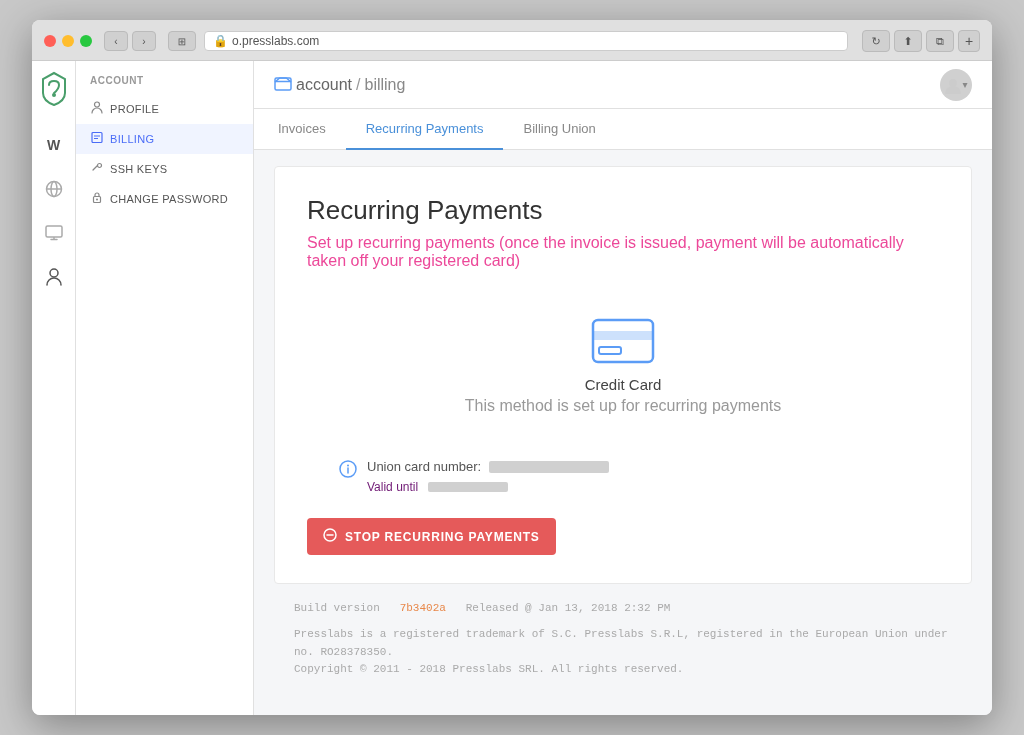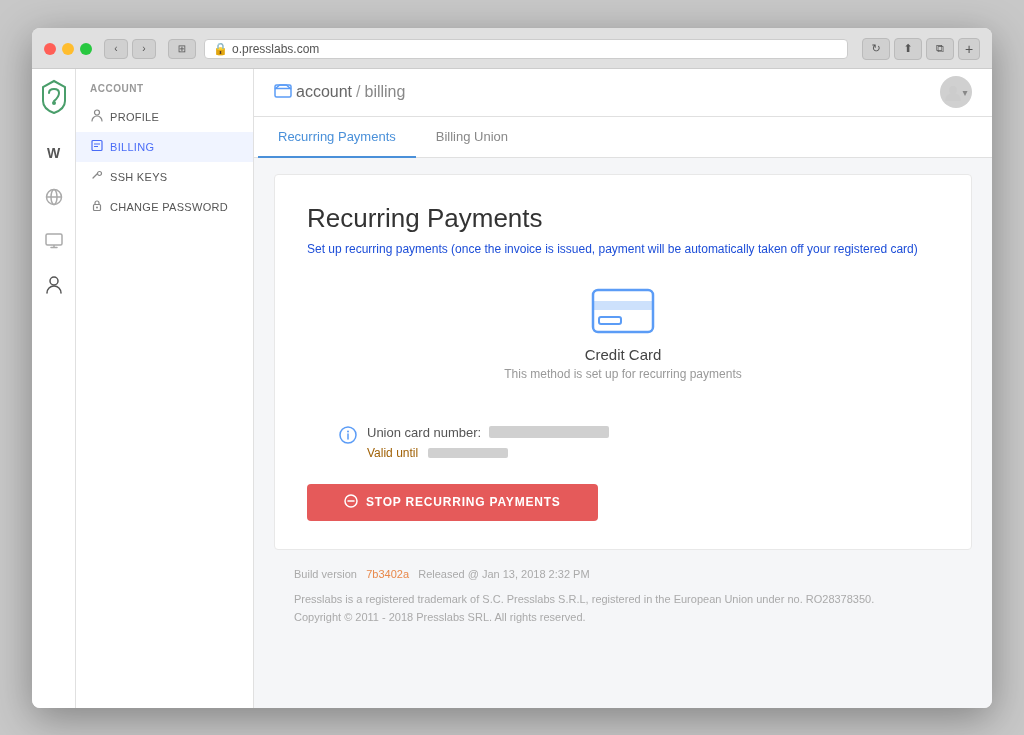--- a/index.html
+++ b/index.html
@@ -261,43 +261,43 @@
       padding: 28px 32px;
       margin-top: 0;
     }
     .page-title {
       font-size: 26px;
       font-weight: 400;
       color: #333;
       margin-bottom: 8px;
     }
     .page-subtitle {
-      font-size: 12px;
-      color: #1d4ed8;
-      margin-bottom: 12px;
+      font-size: 16px;
+      color: #ec4899;
+      margin-bottom: 28px;
     }
     .credit-card-section {
       display: flex;
       flex-direction: column;
       align-items: center;
       padding: 20px 0 24px;
     }
     .credit-card-icon {
       width: 64px;
       height: 46px;
       margin-bottom: 12px;
     }
     .credit-card-label {
       font-size: 15px;
       color: #444;
       font-weight: 500;
       margin-bottom: 4px;
     }
     .credit-card-desc {
-      font-size: 12px;
+      font-size: 16px;
       color: #999;
       margin-bottom: 20px;
     }
     .card-info {
       display: flex;
       align-items: flex-start;
       gap: 10px;
       margin-bottom: 24px;
       width: 100%;
       padding-left: 32px;
@@ -324,50 +324,51 @@
       width: 120px;
       height: 12px;
       background: #d0d0d0;
       border-radius: 2px;
     }
     .valid-until-row {
       display: flex;
       align-items: center;
       gap: 10px;
       font-size: 12px;
-      color: #a16207;
+      color: #701a75;
     }
     .valid-masked {
       display: inline-block;
       width: 80px;
       height: 10px;
       background: #d0d0d0;
       border-radius: 2px;
     }
     .stop-btn {
       background: #e55a5a;
       color: #fff;
       border: none;
       border-radius: 4px;
-      padding: 10px 37px;
+      padding: 10px 16px;
       font-size: 12px;
       font-weight: 600;
       letter-spacing: 0.8px;
       cursor: pointer;
       display: flex;
       align-items: center;
       gap: 8px;
       text-transform: uppercase;
     }
     
     .footer {
       padding: 16px 20px 20px;
       font-size: 11px;
       color: #aaa;
       line-height: 1.6;
+      font-family: Liberation Mono, monospace;
     }
     .footer-build {
       margin-bottom: 8px;
     }
     .footer-version {
       color: #e8884a;
     }
     .footer-trademark {
       color: #aaa;
     }
@@ -502,20 +503,23 @@
             <circle cx="9" cy="7" r="4" fill="#ccc"></circle>
             <path d="M1 18c0-4.418 3.582-8 8-8s8 3.582 8 8" fill="#ccc"></path>
           </svg>
           <span style="font-size:10px;color:#888;">▾</span>
         </div>
       </div>
 
       <div class="main-content">
 
         <div class="tabs">
+          <div class="tab">
+            <span>Invoices</span>
+          </div>
           <div class="tab active">
             <span>Recurring Payments</span>
           </div>
           <div class="tab">
             <span>Billing Union</span>
           </div>
         </div>
 
         <div class="content-area">
           <div class="content-card">

